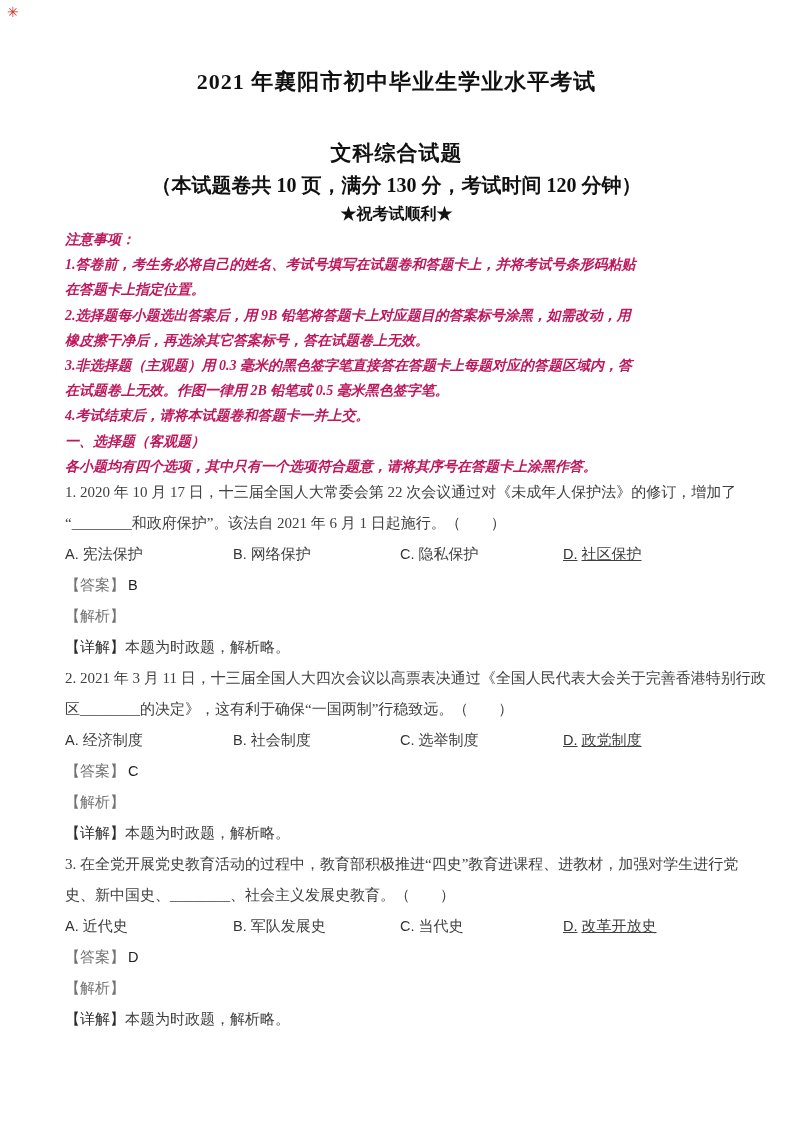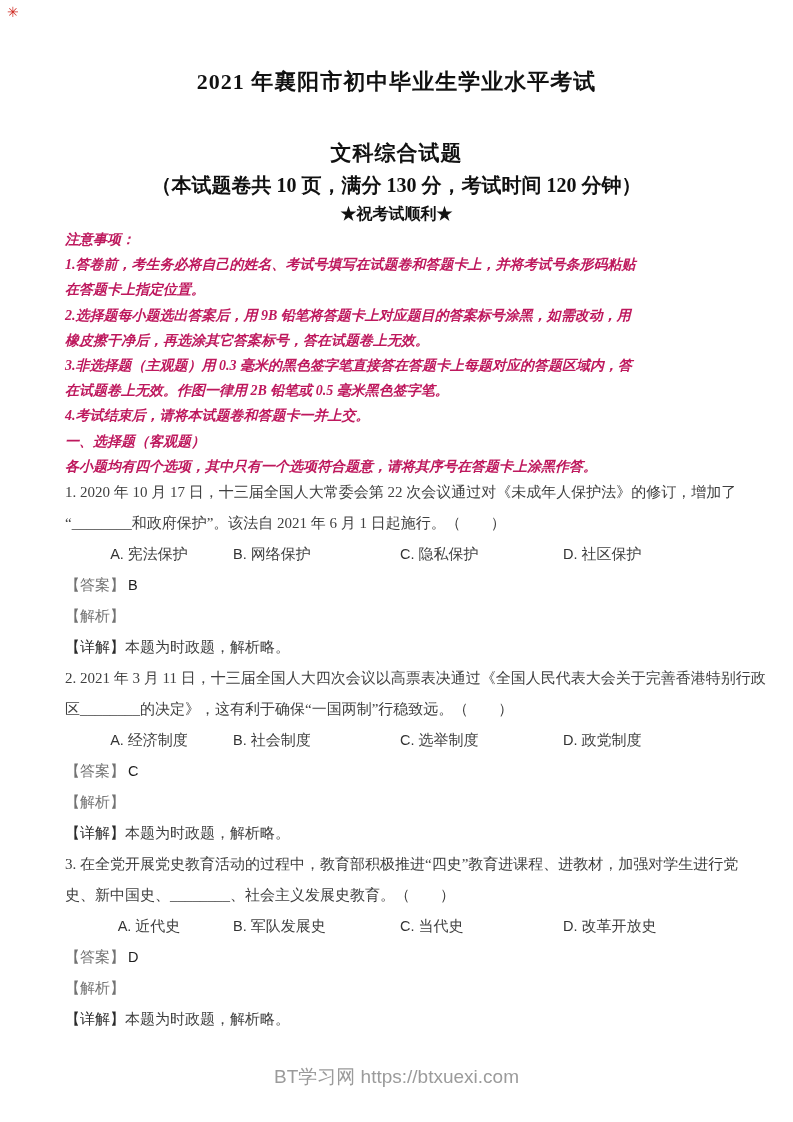--- a/index.html
+++ b/index.html
@@ -47,24 +47,24 @@
   .questions {
     margin: 0 57px 0 65px;
     margin-top: -2px;
     font-size: 15px;
     line-height: 31px;
     color: #3f3f3f;
   }
   .qline { white-space: nowrap; }
   .options { display: flex; }
   .opt { display: inline-block; }
-  .opt-a { width: 168px; text-align: center; }
+  .opt-a { width: 168px; }
   .opt-b { width: 167px; }
   .opt-c { width: 163px; }
-  .opt-d { width: auto; }
+  .opt-d { width: auto; text-decoration: underline; }
   .opt-letter {
     font-family: "Liberation Sans", sans-serif;
     font-size: 14.5px;
     color: #333333;
     margin-right: 4px;
   }
   .blue-label { color: #737373; }
   .answer-letter {
     font-family: "Liberation Sans", sans-serif;
     font-size: 14.5px;
@@ -168,17 +168,14 @@
       <div class="qline">
         <span class="blue-label">【解析】</span>
       </div>
       <div class="qline">
         <span class="detail-label">【详解】</span><span>本题为时政题，解析略。</span>
       </div>
     </div>
 
   </div>
 
-  <div class="footer">
-    <span>BT学习网 https://btxuexi.com</span>
-  </div>
 
 </div>
 
 </body></html>

